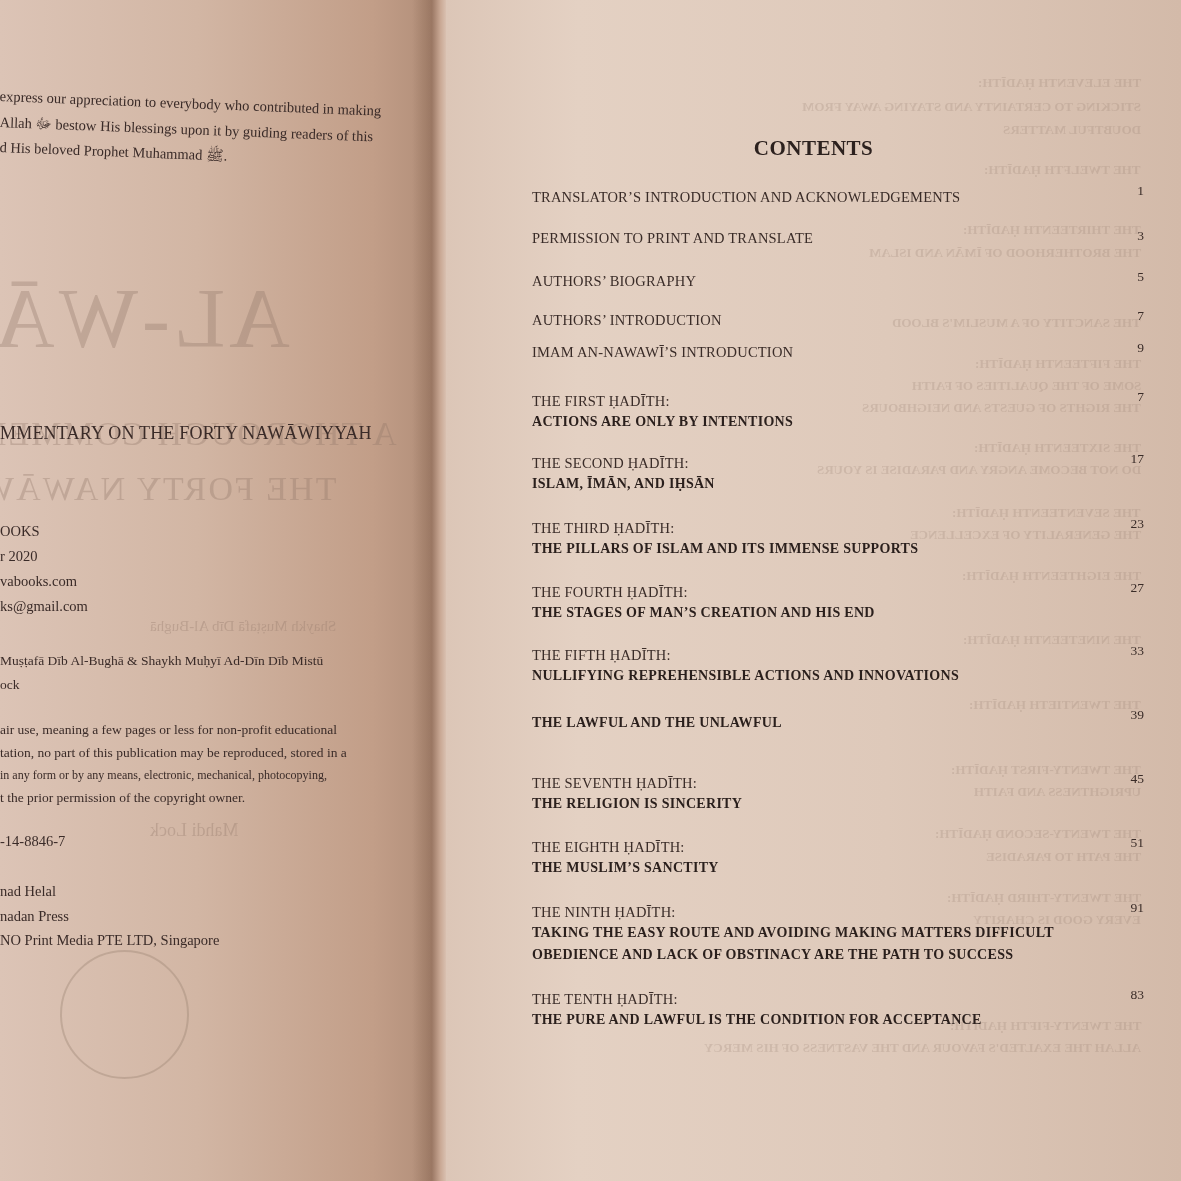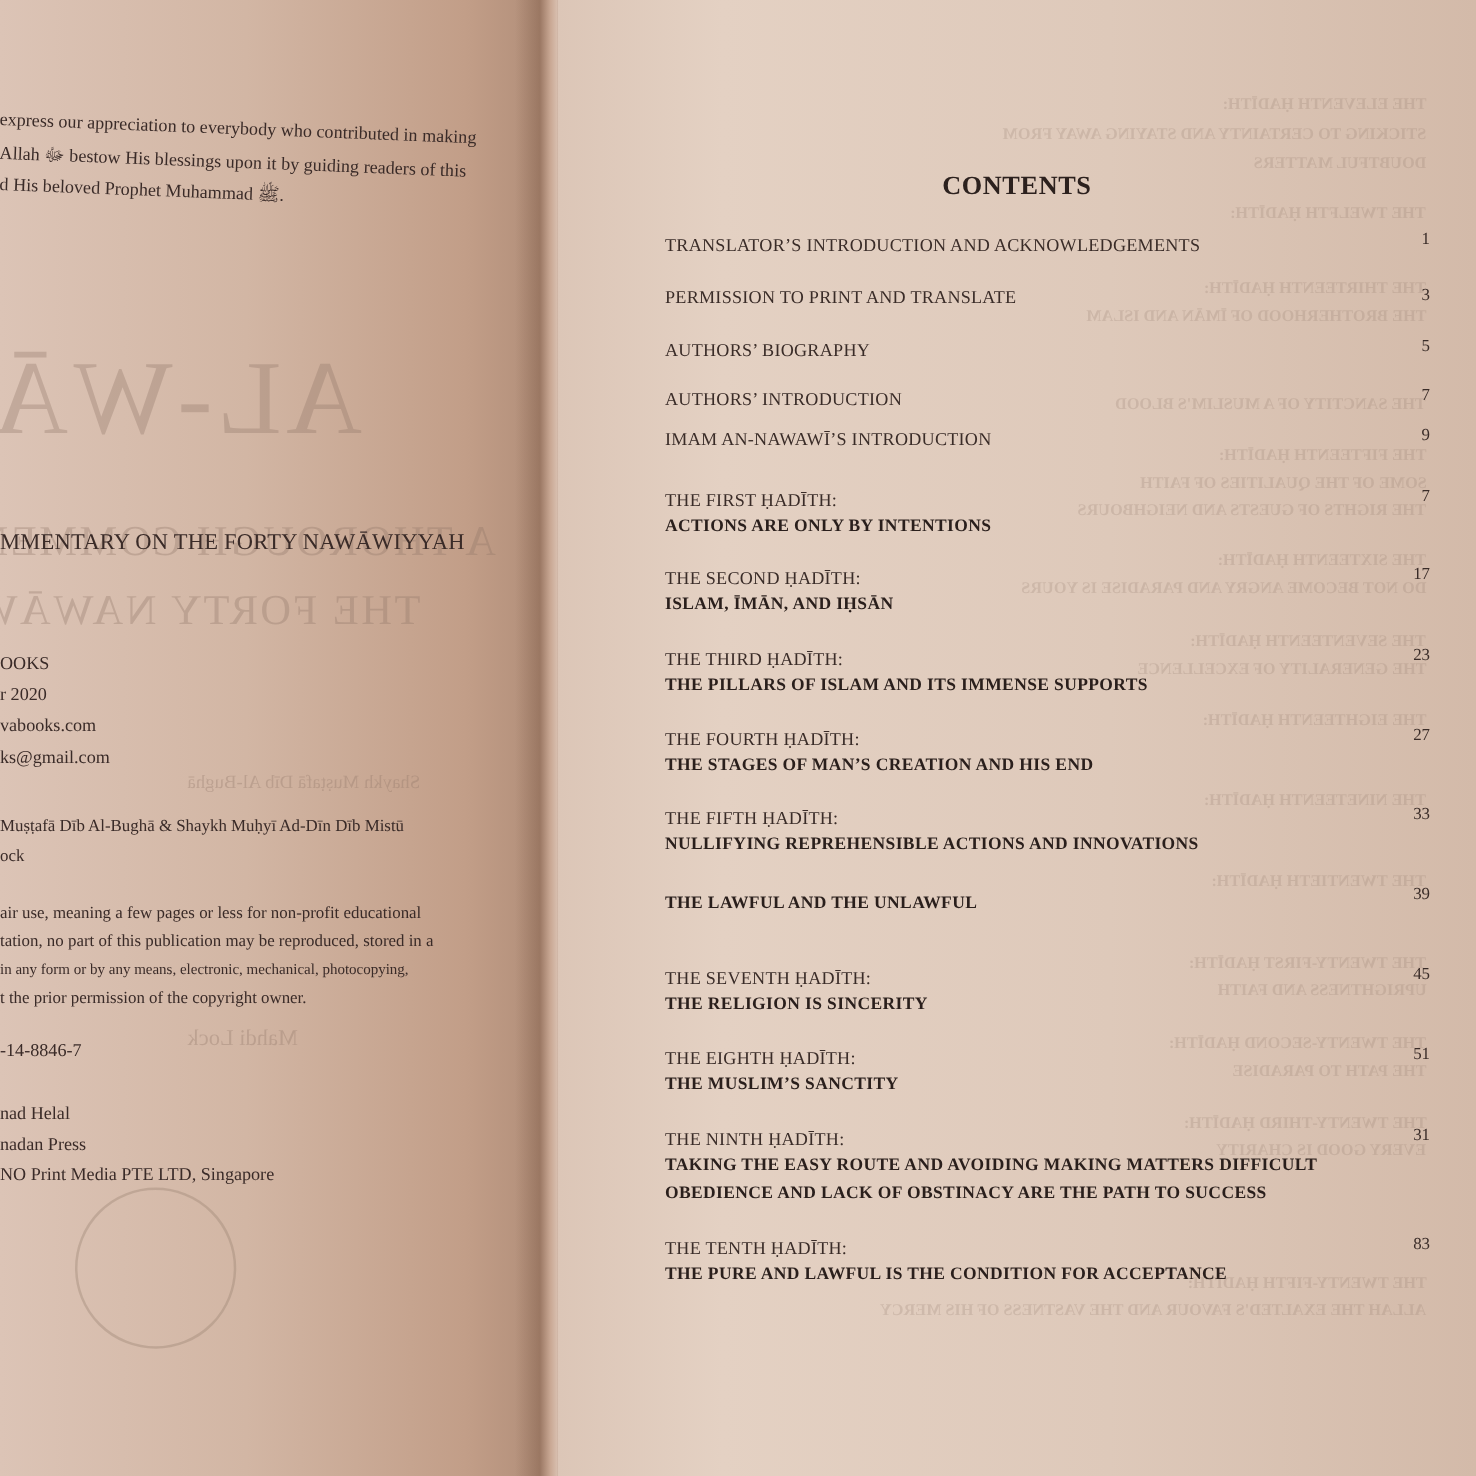--- a/index.html
+++ b/index.html
@@ -189,21 +189,21 @@
     </div>
     <div class="toc-entry" style="top:839px;">
       <div class="toc-label">THE EIGHTH ḤADĪTH:</div>
       <div class="toc-sub">THE MUSLIM’S SANCTITY</div>
       <div class="toc-page" style="top:-4px">51</div>
     </div>
     <div class="toc-entry" style="top:904px;">
       <div class="toc-label">THE NINTH ḤADĪTH:</div>
       <div class="toc-sub">TAKING THE EASY ROUTE AND AVOIDING MAKING MATTERS DIFFICULT</div>
       <div class="toc-sub" style="margin-top:6px">OBEDIENCE AND LACK OF OBSTINACY ARE THE PATH TO SUCCESS</div>
-      <div class="toc-page" style="top:-4px">31</div>
+      <div class="toc-page" style="top:-4px">91</div>
     </div>
     <div class="toc-entry" style="top:991px;">
       <div class="toc-label">THE TENTH ḤADĪTH:</div>
       <div class="toc-sub">THE PURE AND LAWFUL IS THE CONDITION FOR ACCEPTANCE</div>
       <div class="toc-page" style="top:-4px">83</div>
     </div>
   </div>
 </div>
 
 </body></html>

